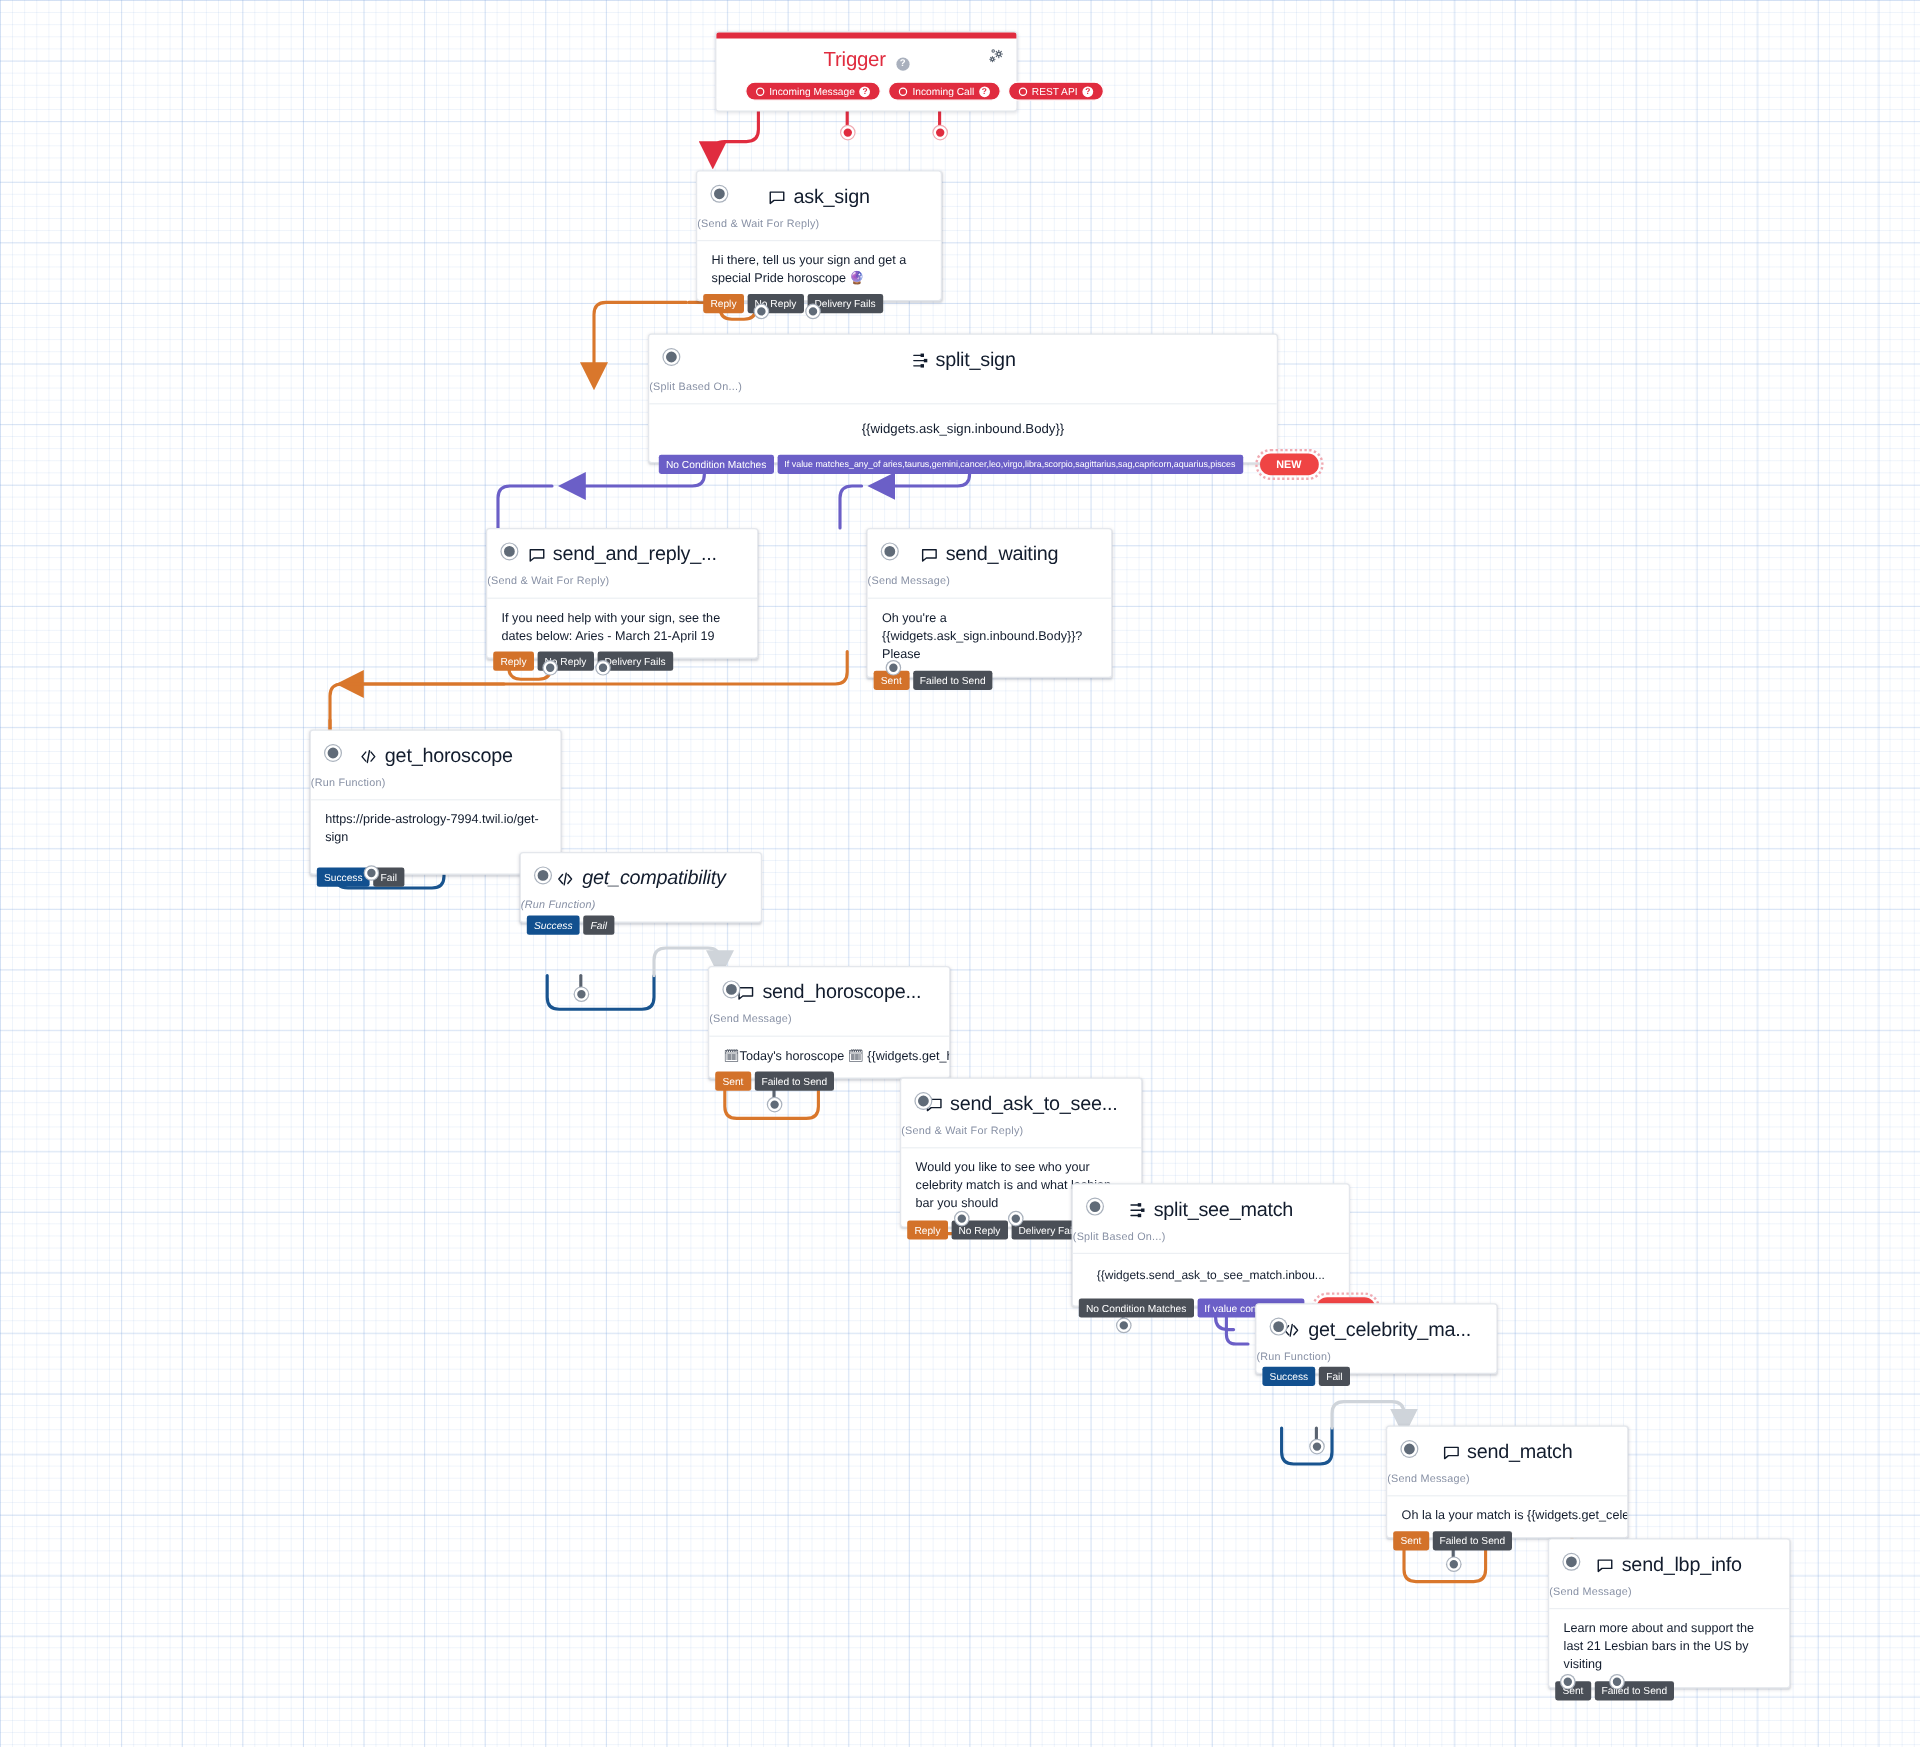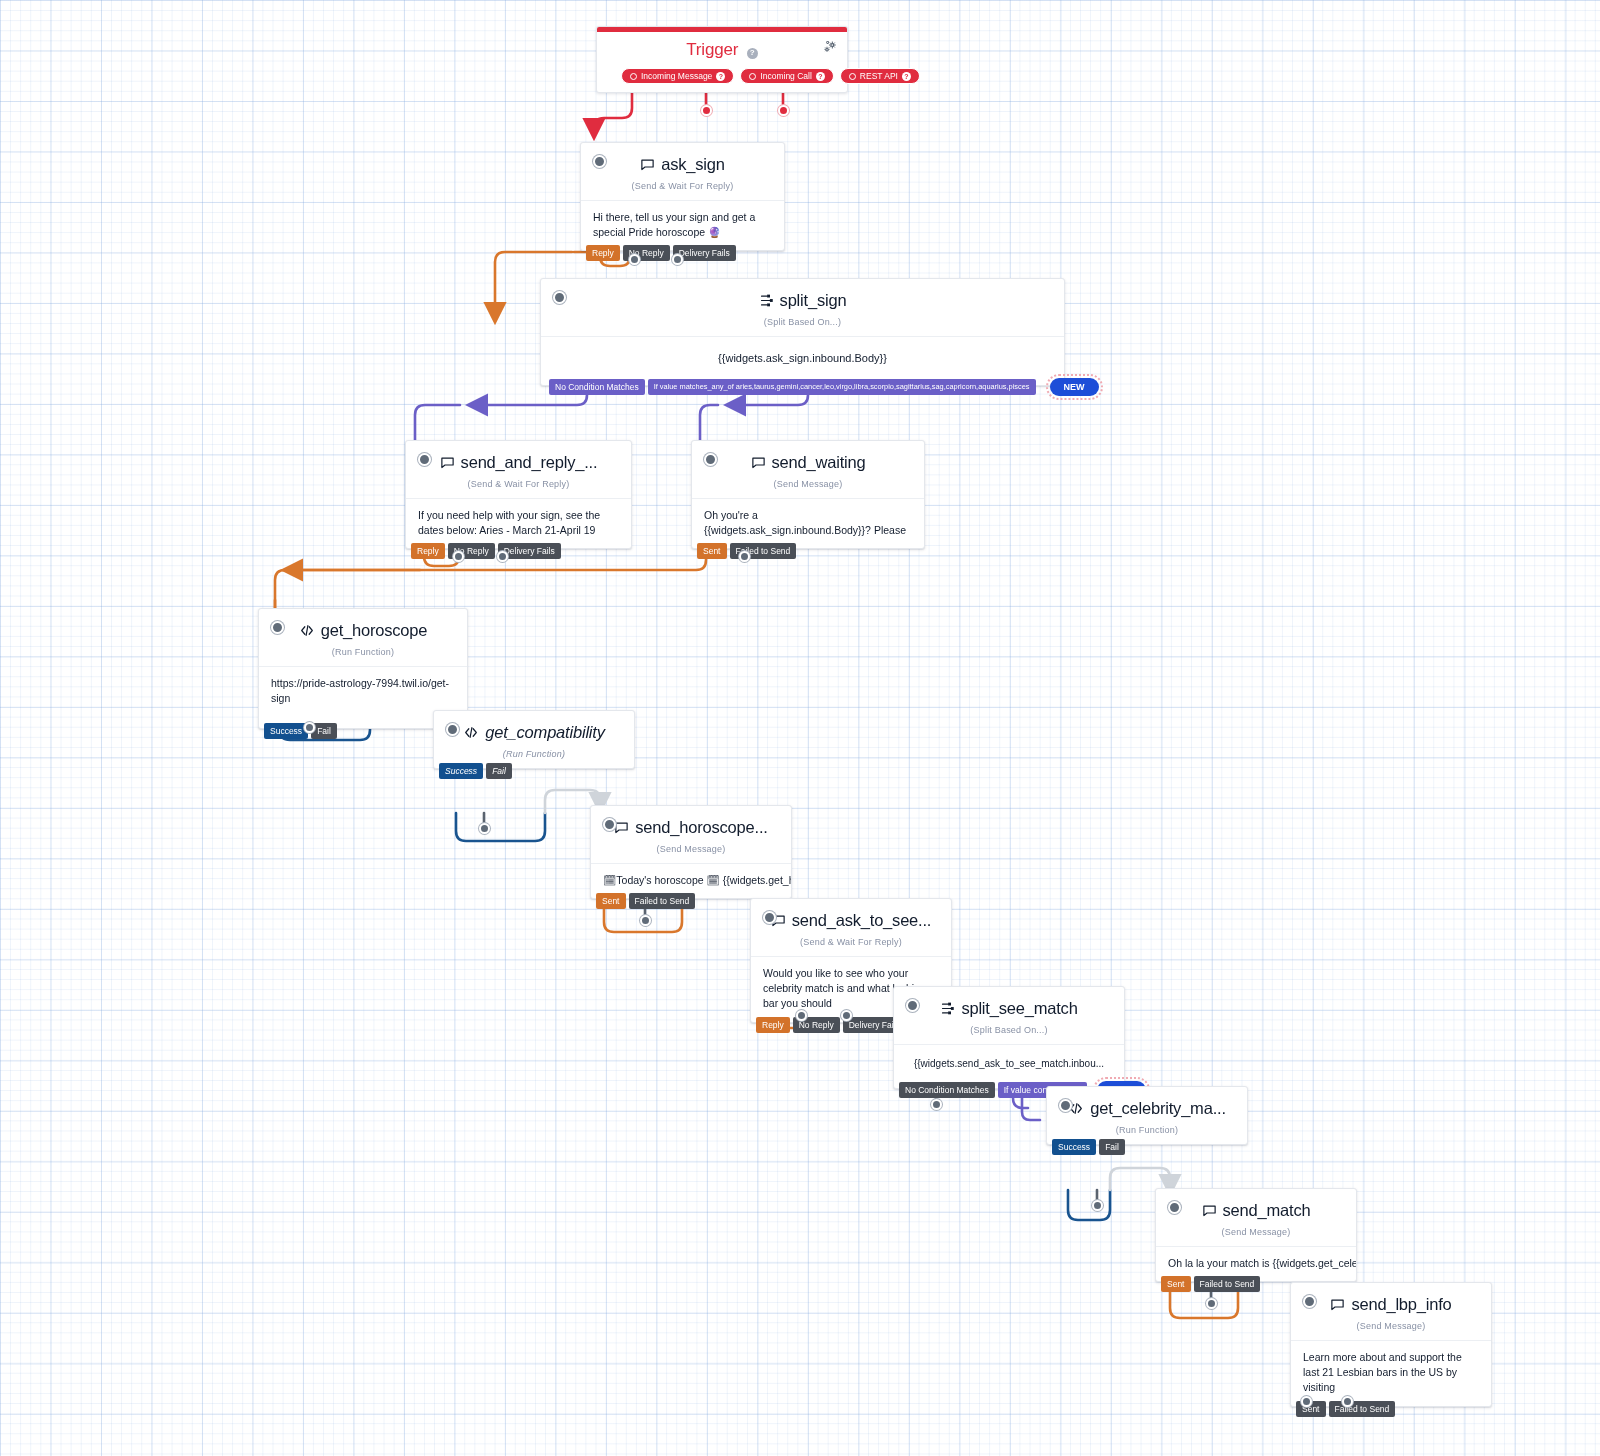--- a/index.html
+++ b/index.html
@@ -44,21 +44,21 @@
     background:#606b78;border:2px solid #ffffff;
     box-shadow:0 0 0 1px #aab2bd;
     box-sizing:border-box;
   }
   .w-title{
     font-size:16.5px;color:#121c2d;letter-spacing:-.2px;
     white-space:nowrap;display:flex;align-items:center;gap:6px;
   }
   .w-ico{display:inline-block;line-height:0;}
   .w-sub{
-    text-align:center;color:#8891a5;font-size:9px;
+    text-align:left;color:#8891a5;font-size:9px;
     padding:5px 0 9px 0;letter-spacing:.2px;
   }
   .w-body{
     border-top:1px solid #eceff3;
     padding:9px 12px 10px 12px;
     font-size:10.5px;line-height:1.45;color:#121c2d;
     word-break:break-word;
   }
   .w-body.center{text-align:center;padding:14px 12px 18px 12px;font-size:11px;}
 
@@ -73,21 +73,21 @@
     box-sizing:border-box;
     display:inline-block;
   }
   .pill+.pill{margin-left:3px;}
   .pill.orange{background:#d3722a;}
   .pill.grey{background:#4a4f57;}
   .pill.blue{background:#12508f;}
   .pill.purple{background:#6b5fc7;}
   .pill.darkgrey{background:#4a4f57;}
   .pill.new{
-    background:#1d4ed8;color:#ffffff;border-radius:10px;
+    background:#ef4444;color:#ffffff;border-radius:10px;
     height:18px;line-height:18px;padding:0 14px;font-size:9px;font-weight:bold;
     outline:2px dotted #f0aab2;outline-offset:2px;
     margin-left:14px;
   }
 
   
   #trigger{
     position:absolute;
     background:#ffffff;
     border:1px solid #e4e7ec;
@@ -322,21 +322,21 @@
     <div class="w-body">If you need help with your sign, see the dates below: Aries - March 21-April 19</div>
     <div class="pills" style="left:5px;">
       <span class="pill orange">Reply</span>
       <span class="pill grey">No Reply</span>
       <span class="pill grey">Delivery Fails</span>
     </div>
   </div>
   <div class="endcap" style="left:453px;top:551px;"></div>
   <div class="endcap" style="left:497px;top:551px;"></div>
 
-  <div class="widget" style="left:691px;top:440px;width:234px;">
+  <div class="widget" style="left:722px;top:440px;width:205px;">
     <div class="w-head">
       <div class="w-dot"></div>
       <div class="w-title">
         <span class="w-ico">
           <svg width="15" height="15" viewBox="0 0 24 24" fill="none" stroke="#121c2d" stroke-width="1.9" stroke-linejoin="round">
               <path d="M3 5h18v11H8l-5 4z"></path>
             </svg>
         </span>
         <span>send_waiting</span>
       </div>

